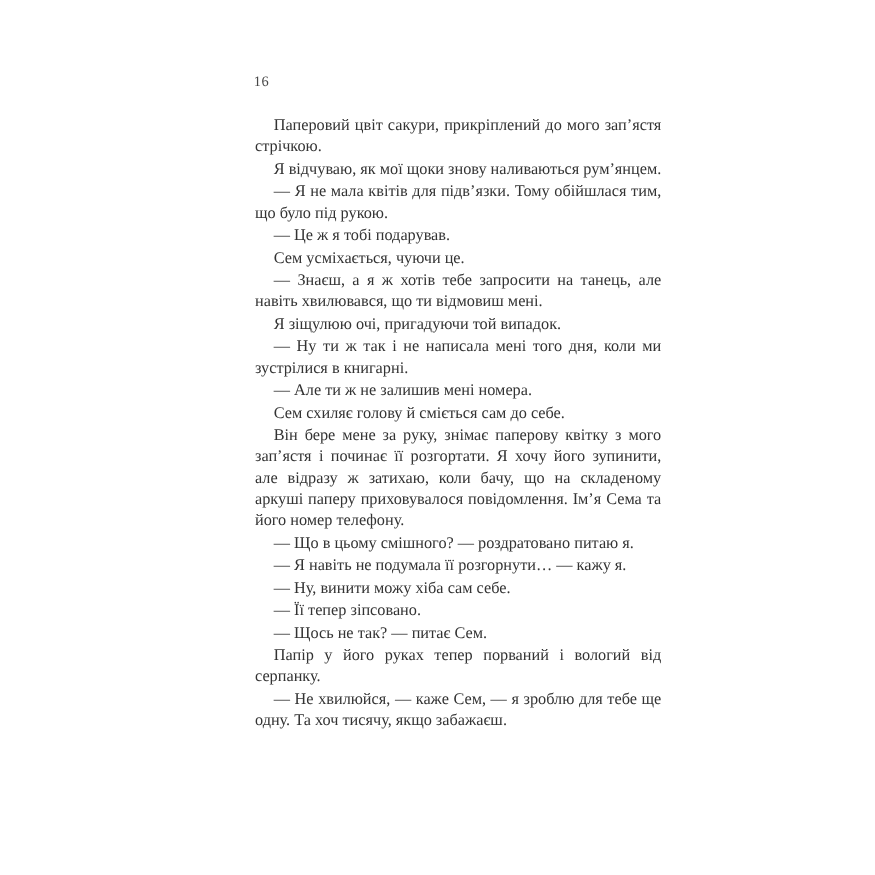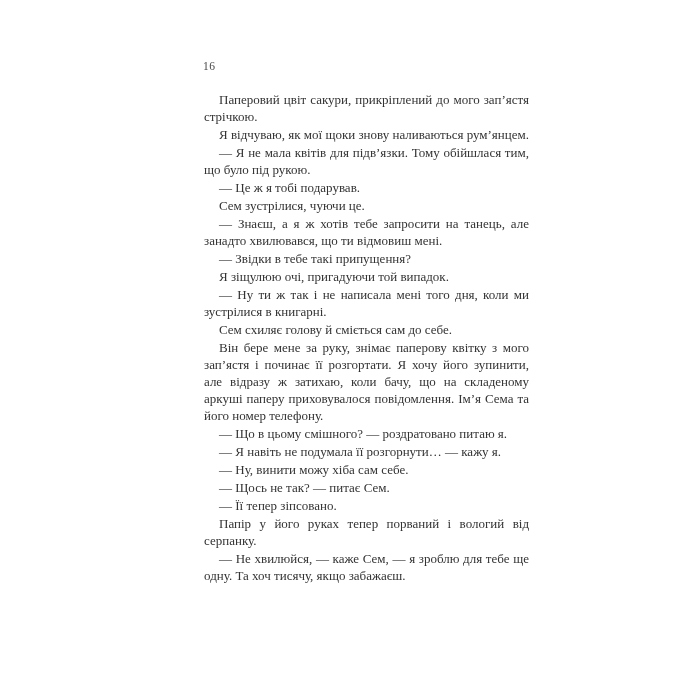--- a/index.html
+++ b/index.html
@@ -43,28 +43,28 @@
 </head>
 <body>
 
 <div class="page">
   <div class="page-number">16</div>
   <div class="text-block" id="text-block">
       <p>Паперовий цвіт сакури, прикріплений до мого зап’ястя стрічкою.</p>
       <p>Я відчуваю, як мої щоки знову наливаються рум’янцем.</p>
       <p>— Я не мала квітів для підв’язки. Тому обійшлася тим, що було під рукою.</p>
       <p>— Це ж я тобі подарував.</p>
-      <p>Сем зустрілися, чуючи це.</p>
-      <p>— Знаєш, а я ж хотів тебе запросити на танець, але занадто хвилювався, що ти відмовиш мені.</p>
-      <p>— Звідки в тебе такі припущення?</p>
+      <p>Сем усміхається, чуючи це.</p>
+      <p>— Знаєш, а я ж хотів тебе запросити на танець, але навіть хвилювався, що ти відмовиш мені.</p>
       <p>Я зіщулюю очі, пригадуючи той випадок.</p>
       <p>— Ну ти ж так і не написала мені того дня, коли ми зустрілися в книгарні.</p>
+      <p>— Але ти ж не залишив мені номера.</p>
       <p>Сем схиляє голову й сміється сам до себе.</p>
       <p>Він бере мене за руку, знімає паперову квітку з мого зап’ястя і починає її розгортати. Я хочу його зупинити, але відразу ж затихаю, коли бачу, що на складеному аркуші паперу приховувалося повідомлення. Ім’я Сема та його номер телефону.</p>
       <p>— Що в цьому смішного? — роздратовано питаю я.</p>
       <p>— Я навіть не подумала її розгорнути… — кажу я.</p>
       <p>— Ну, винити можу хіба сам себе.</p>
+      <p>— Її тепер зіпсовано.</p>
       <p>— Щось не так? — питає Сем.</p>
-      <p>— Її тепер зіпсовано.</p>
       <p>Папір у його руках тепер порваний і вологий від серпанку.</p>
       <p>— Не хвилюйся, — каже Сем, — я зроблю для тебе ще одну. Та хоч тисячу, якщо забажаєш.</p>
     </div>
 </div>
 
 </body></html>

